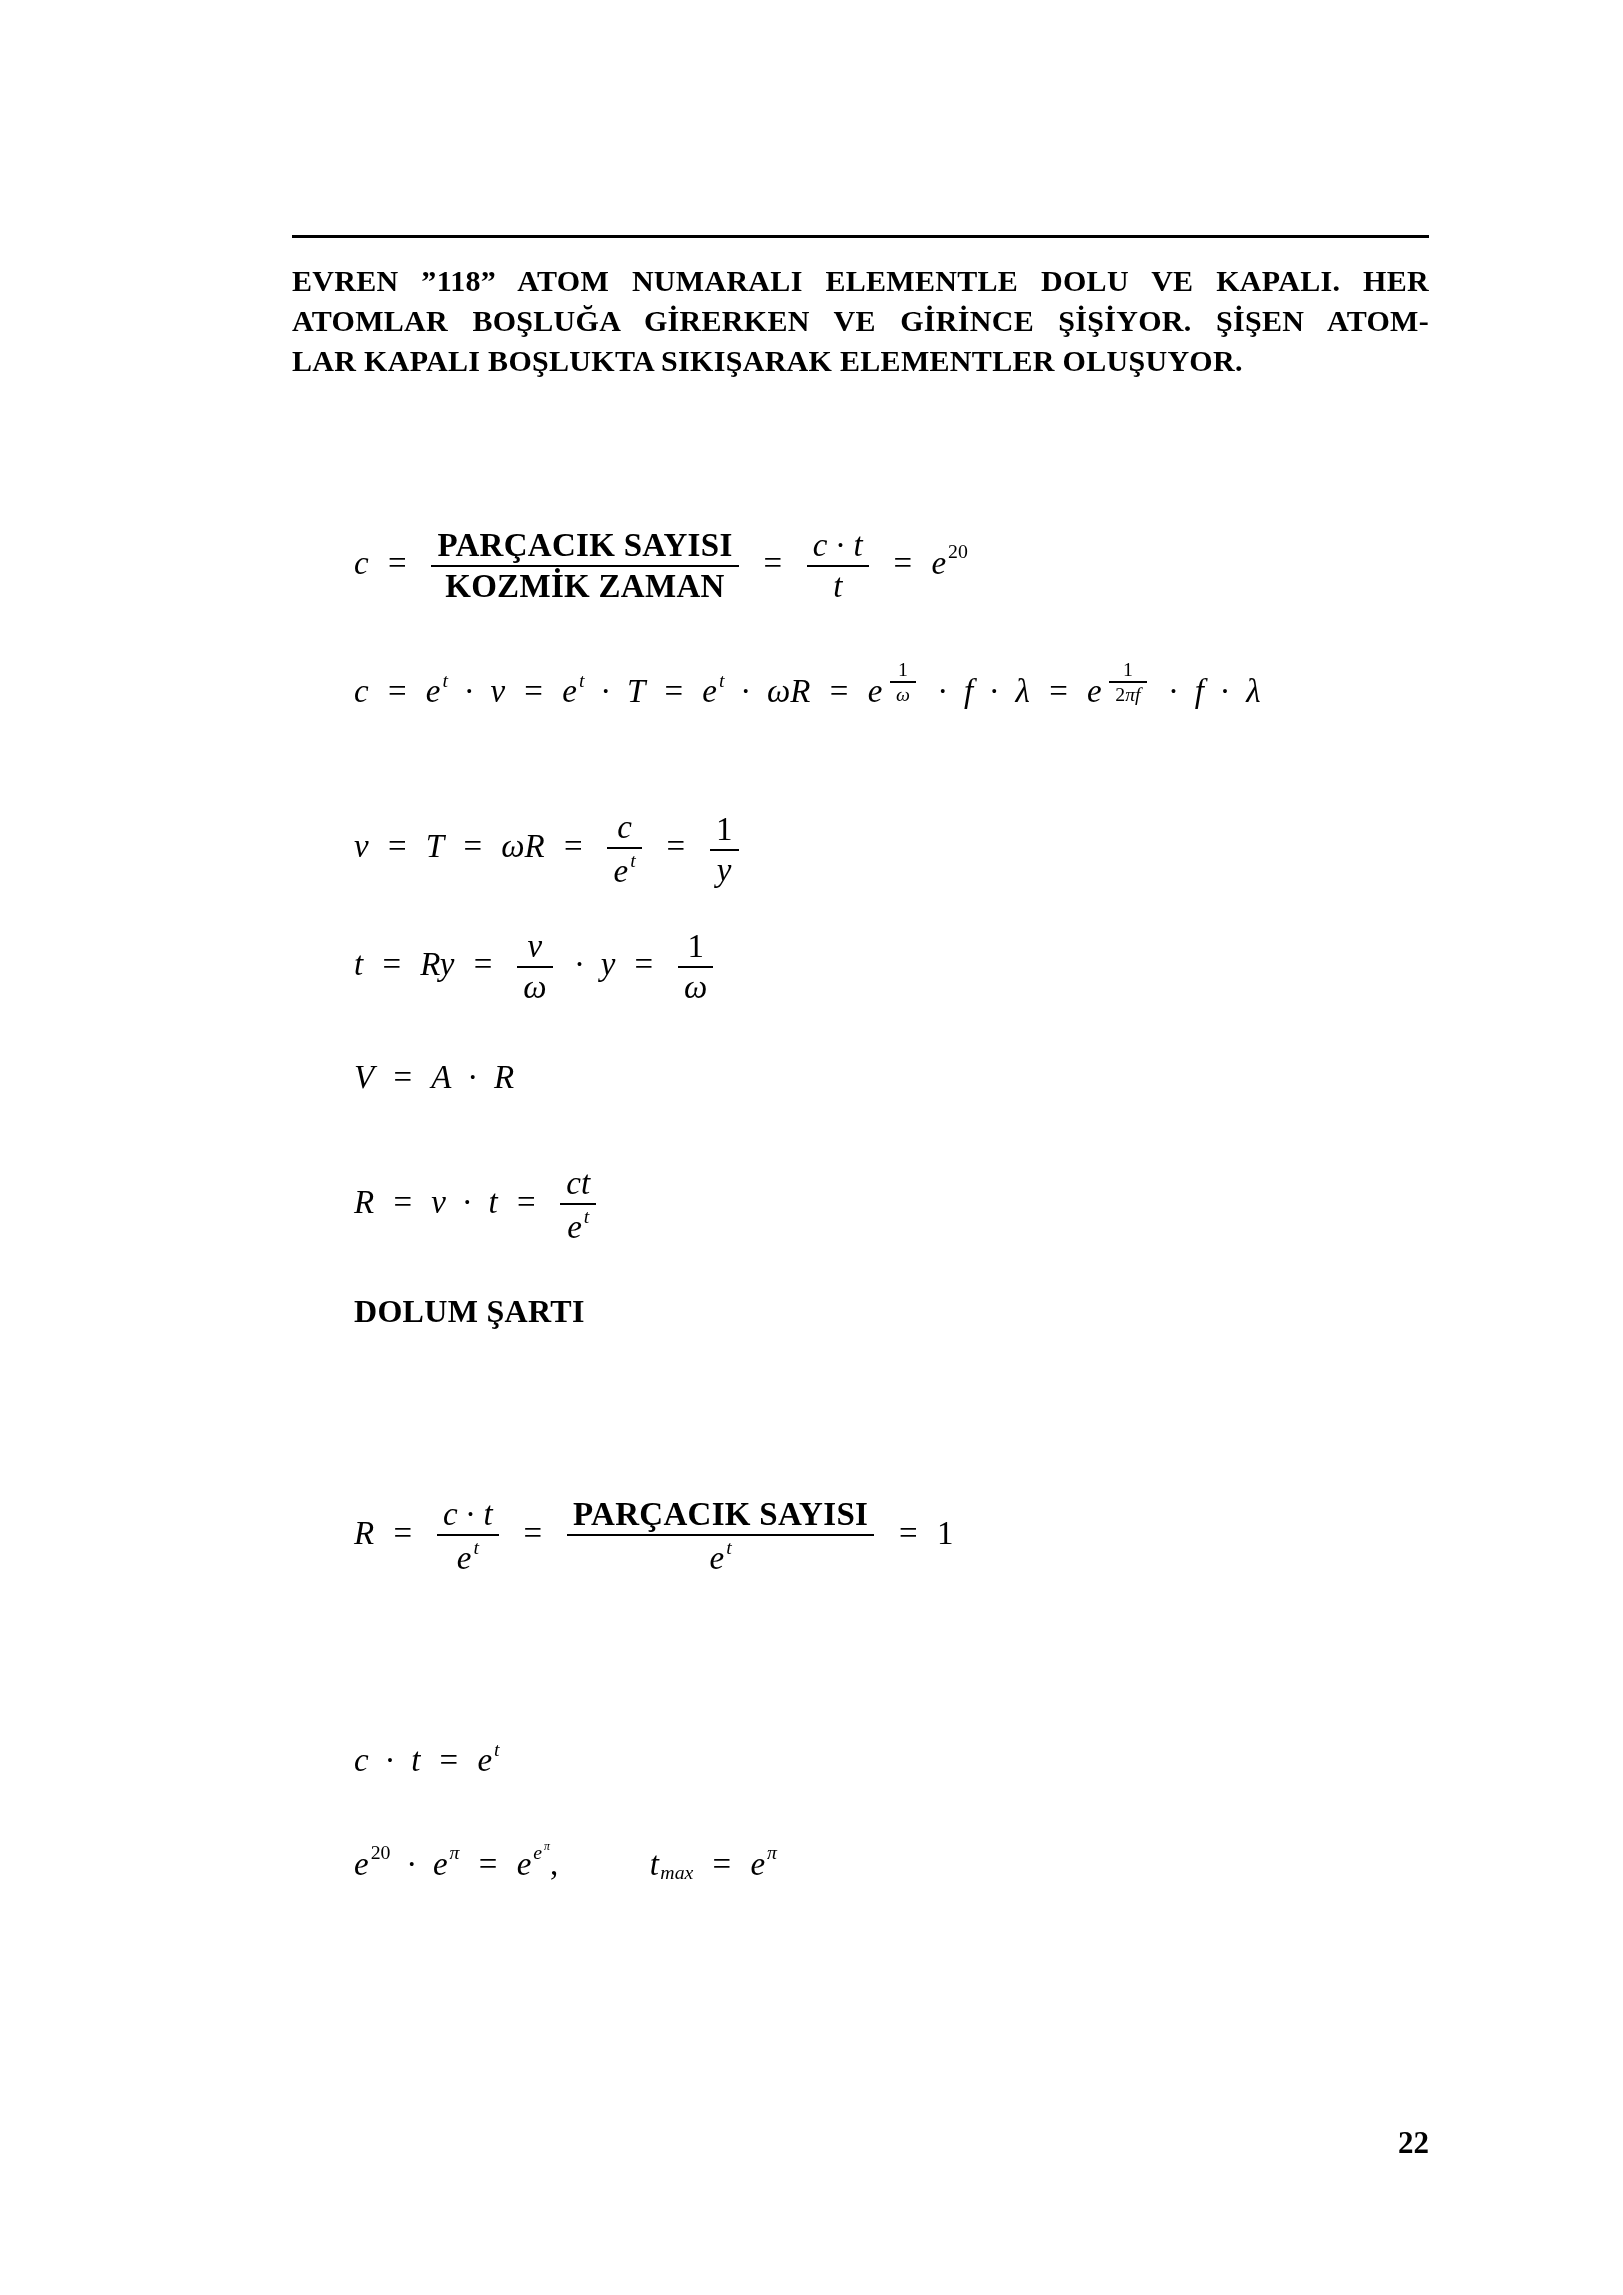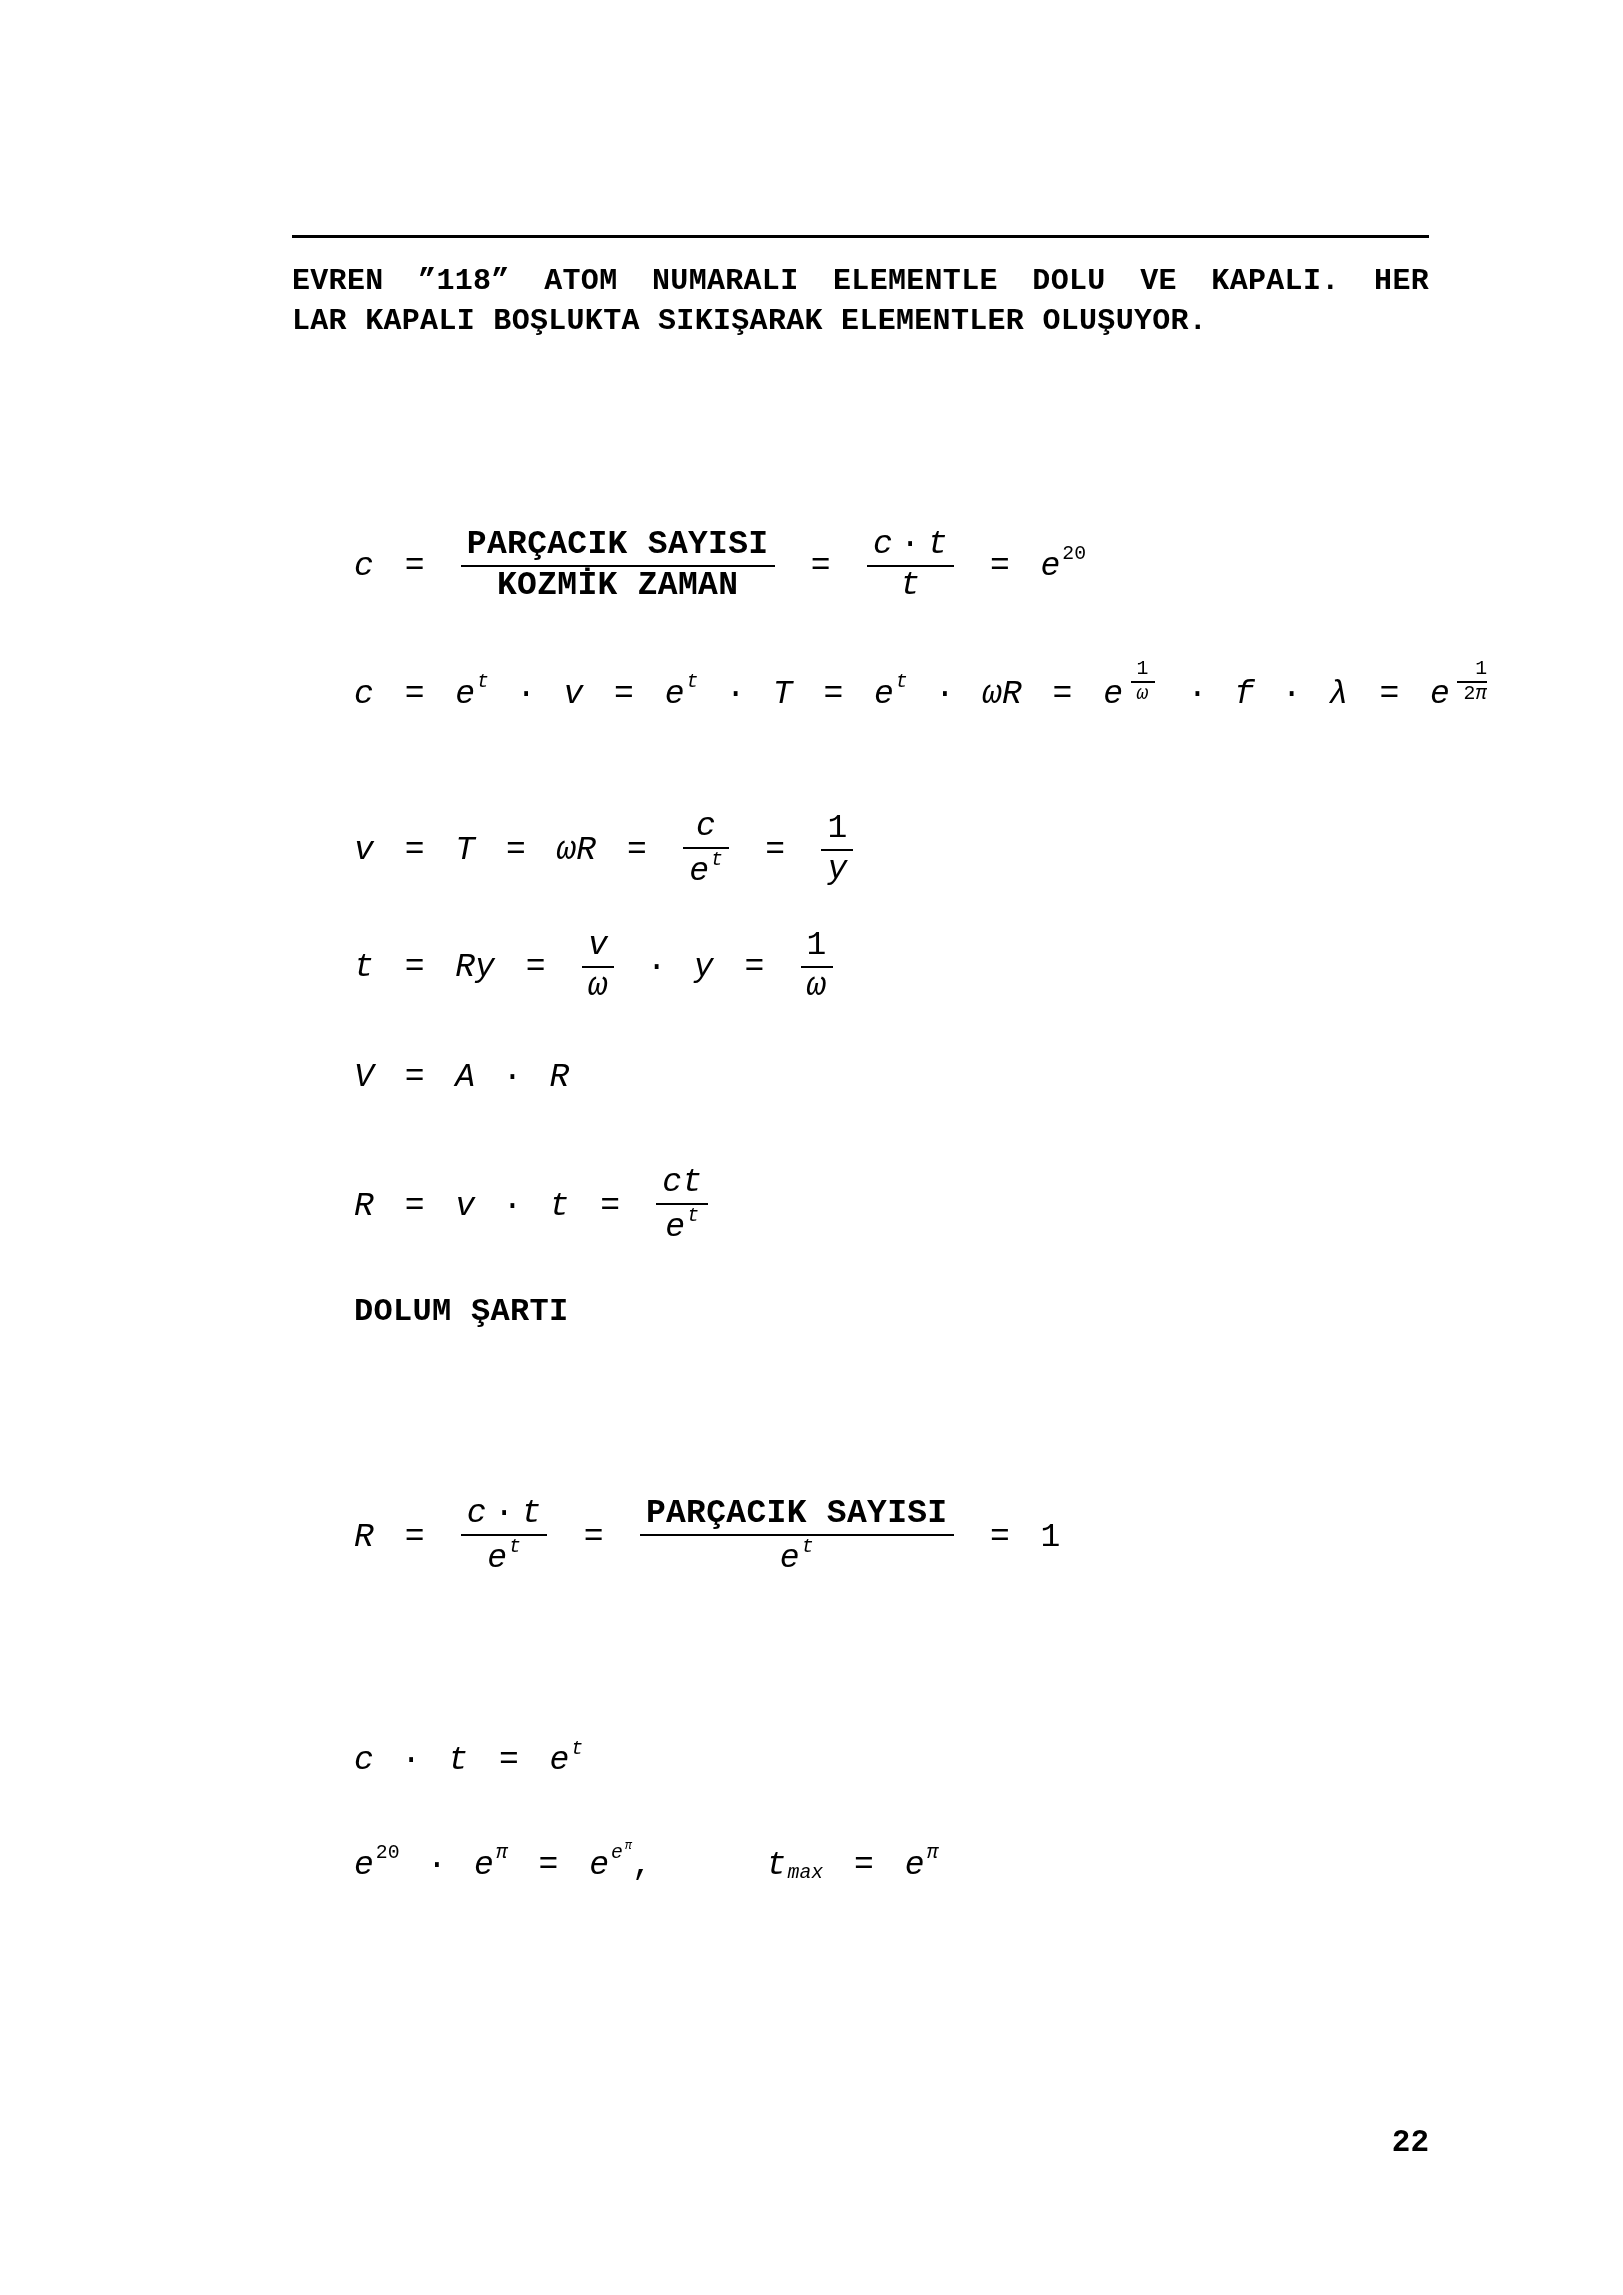--- a/index.html
+++ b/index.html
@@ -1,18 +1,18 @@
 <!DOCTYPE html>
 <html style="font-size:11px"><head>
 <meta charset="utf-8">
 <style>
   html,body{margin:0;padding:0;background:#ffffff;}
   .page{
     position:relative;width:1487px;height:2295px;background:#ffffff;color:#000000;
-    font-family:Liberation Mono, monospace;overflow:hidden;
+    font-family:Liberation Serif, serif;overflow:hidden;
   }
   .rule{position:absolute;left:292px;top:235px;width:1137px;height:2.7px;background:#000000;}
   .paragraph{position:absolute;left:292px;top:261px;width:1137px;
     font-weight:bold;font-size:30px;line-height:40px;letter-spacing:0.3px;}
   .pline{display:block;}
   .pline.just{text-align:justify;text-align-last:justify;}
   .paragraph .mi{font-weight:normal;}
 
   .eq{position:absolute;left:354px;font-size:33px;line-height:1.2;white-space:nowrap;}
   .heading{position:absolute;left:354px;font-size:32px;font-weight:bold;letter-spacing:0.3px;}
@@ -36,20 +36,21 @@
 </style>
 </head>
 <body>
 
 <div class="page">
 
   <div class="rule"></div>
 
   <div class="paragraph">
     <span class="pline just">EVREN ”118” ATOM NUMARALI ELEMENTLE DOLU VE KAPALI. HER</span>
+    <span class="pline just">ATOMLAR BOŞLUĞA GİRERKEN VE GİRİNCE ŞİŞİYOR. ŞİŞEN ATOM-</span>
     <span class="pline">LAR KAPALI BOŞLUKTA SIKIŞARAK ELEMENTLER OLUŞUYOR.</span>
   </div>
 
   <div class="eq" style="top:526px">
     <span class="mi">c</span>
     <span class="mo">=</span>
     <span class="frac">
         <span class="num mb">PARÇACIK SAYISI</span>
         <span class="bar"></span>
         <span class="den mb">KOZMİK ZAMAN</span>

